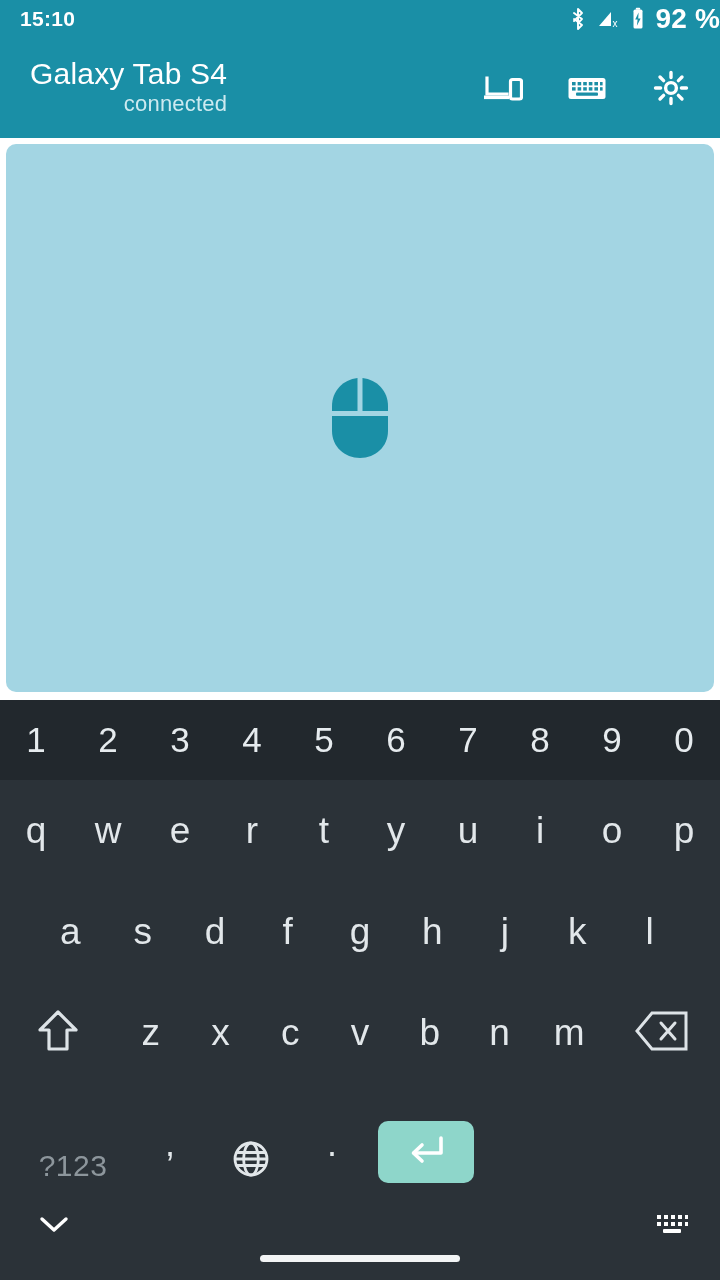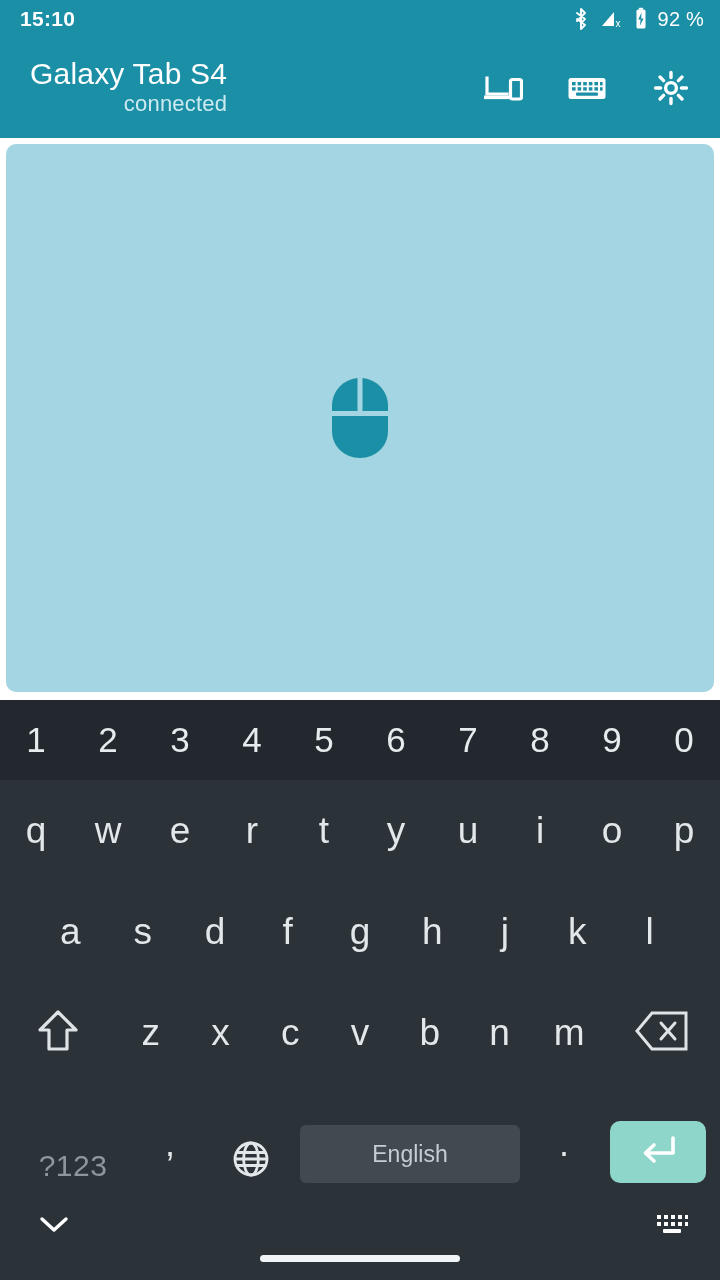--- a/index.html
+++ b/index.html
@@ -8,26 +8,26 @@
     background:#2b3238;
     font-family:"Liberation Sans", sans-serif;
     overflow:hidden;
   }
   #app { position:relative; width:720px; height:1280px; }
 
   
   .statusbar{
     height:38px; background:#1a8fa6; color:#fff;
     display:flex; align-items:center; justify-content:space-between;
-    padding:0 16px 0 20px;
+    padding:0 0 0 20px;
   }
   .sb-time{ font-size:21px; font-weight:bold; letter-spacing:.3px; }
   .sb-right{ display:flex; align-items:center; gap:9px; }
   .sb-right svg{ display:block; }
-  .sb-batt-text{ font-size:20px; font-weight:normal; letter-spacing:.2px; }
+  .sb-batt-text{ font-size:28px; font-weight:bold; letter-spacing:.2px; }
 
   
   .appbar{
     height:100px; background:#1a8fa6;
     display:flex; align-items:center; justify-content:space-between;
     padding:0 20px 0 30px;
   }
   .titlewrap{ display:flex; flex-direction:column; justify-content:center; }
   .title{ color:#ffffff; font-size:30px; font-weight:300; line-height:1.08; letter-spacing:.2px; }
   .subtitle{ color:#cdeaf0; font-size:22px; font-weight:300; line-height:1.25; letter-spacing:.2px;text-align:right; }
@@ -268,21 +268,20 @@
       <div class="k-comma">,</div>
       <div class="k-globe">
         <span>
           <svg width="40" height="40" viewBox="0 0 40 40">
             <circle cx="20" cy="20" r="16" fill="none" stroke="#e2e7ea" stroke-width="2.8"></circle>
             <ellipse cx="20" cy="20" rx="7.4" ry="16" fill="none" stroke="#e2e7ea" stroke-width="2.8"></ellipse>
             <path d="M5 13.5 L35 13.5 M5 26.5 L35 26.5 M4 20 L36 20" stroke="#e2e7ea" stroke-width="2.8"></path>
           </svg>
         </span>
       </div>
-      <div class="k-space">English</div>
       <div class="k-period">.</div>
       <div class="k-enter">
         <span>
           <svg width="42" height="34" viewBox="0 0 42 34">
             <path d="M36 5 L36 20 L9 20" fill="none" stroke="#fff" stroke-width="3.6" stroke-linecap="round" stroke-linejoin="round"></path>
             <path d="M17 12 L8.5 20 L17 28" fill="none" stroke="#fff" stroke-width="3.6" stroke-linecap="round" stroke-linejoin="round"></path>
           </svg>
         </span>
       </div>
     </div>

